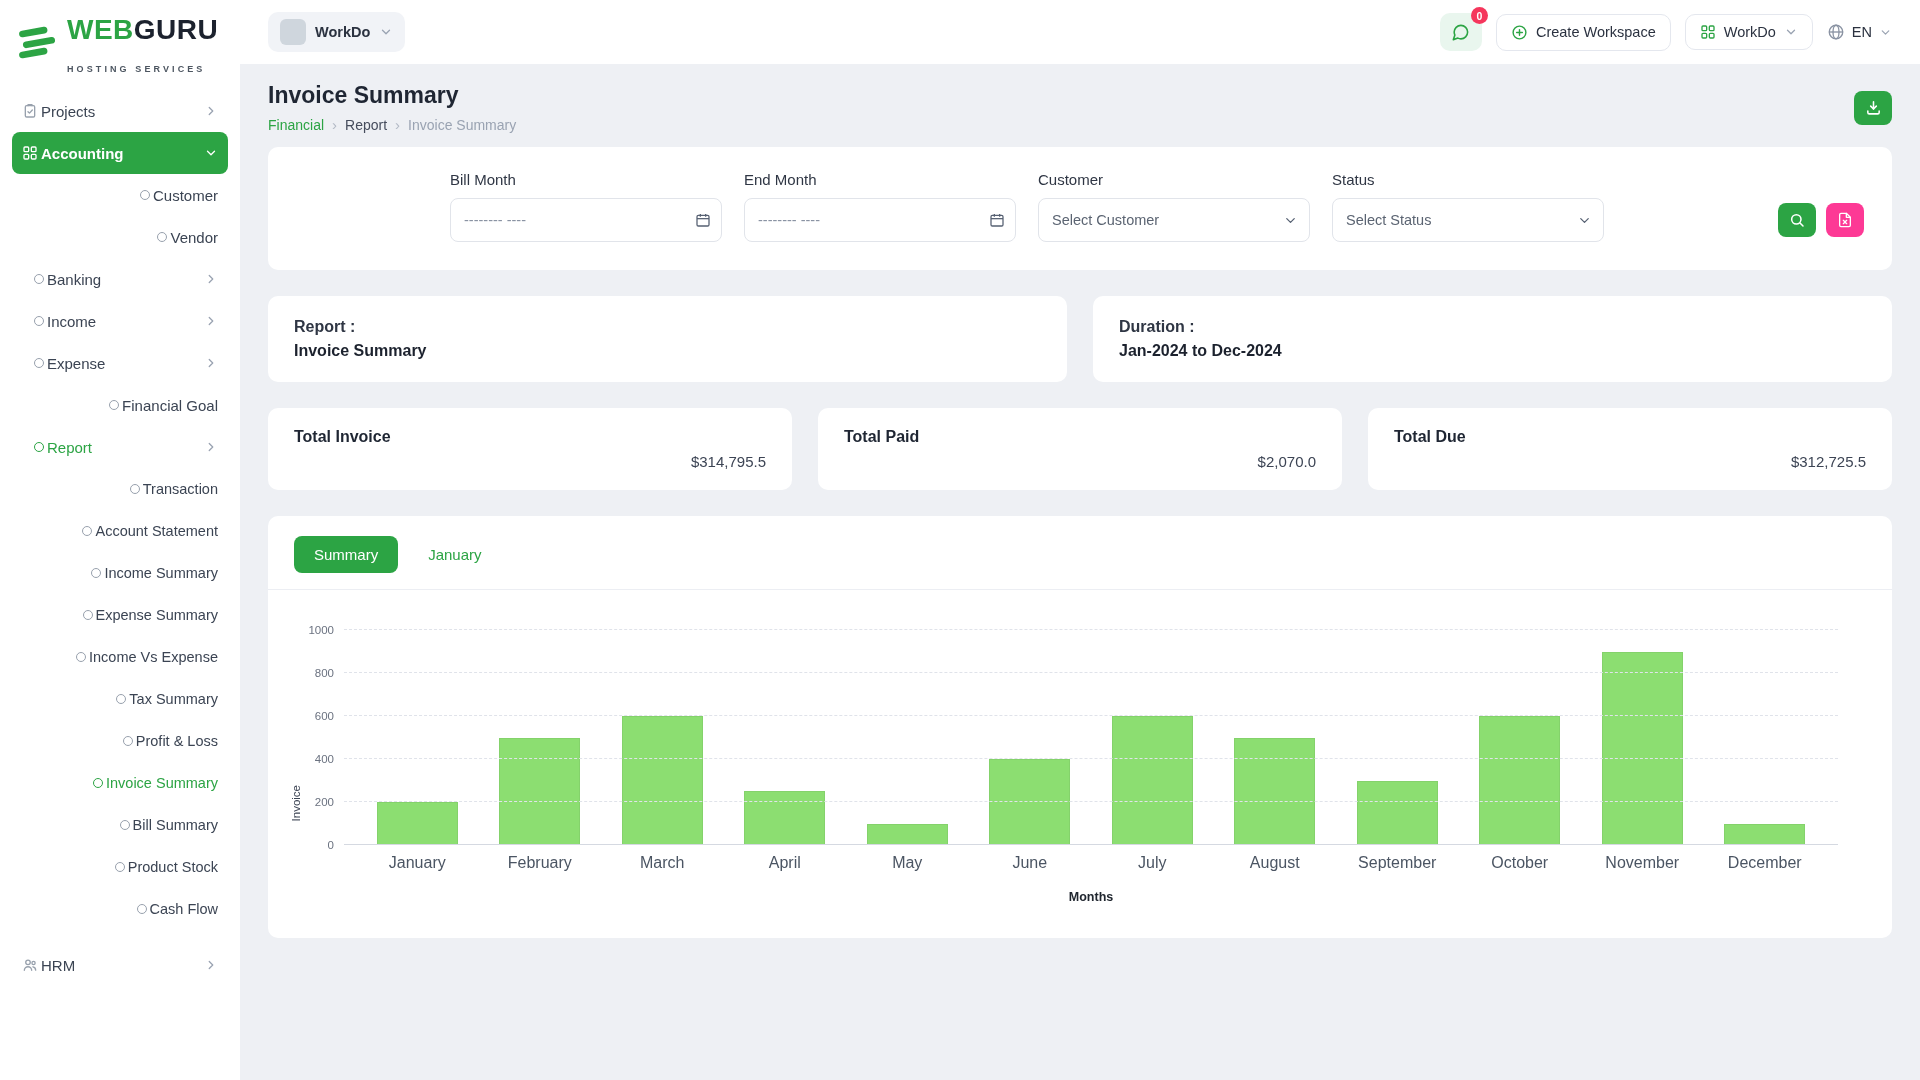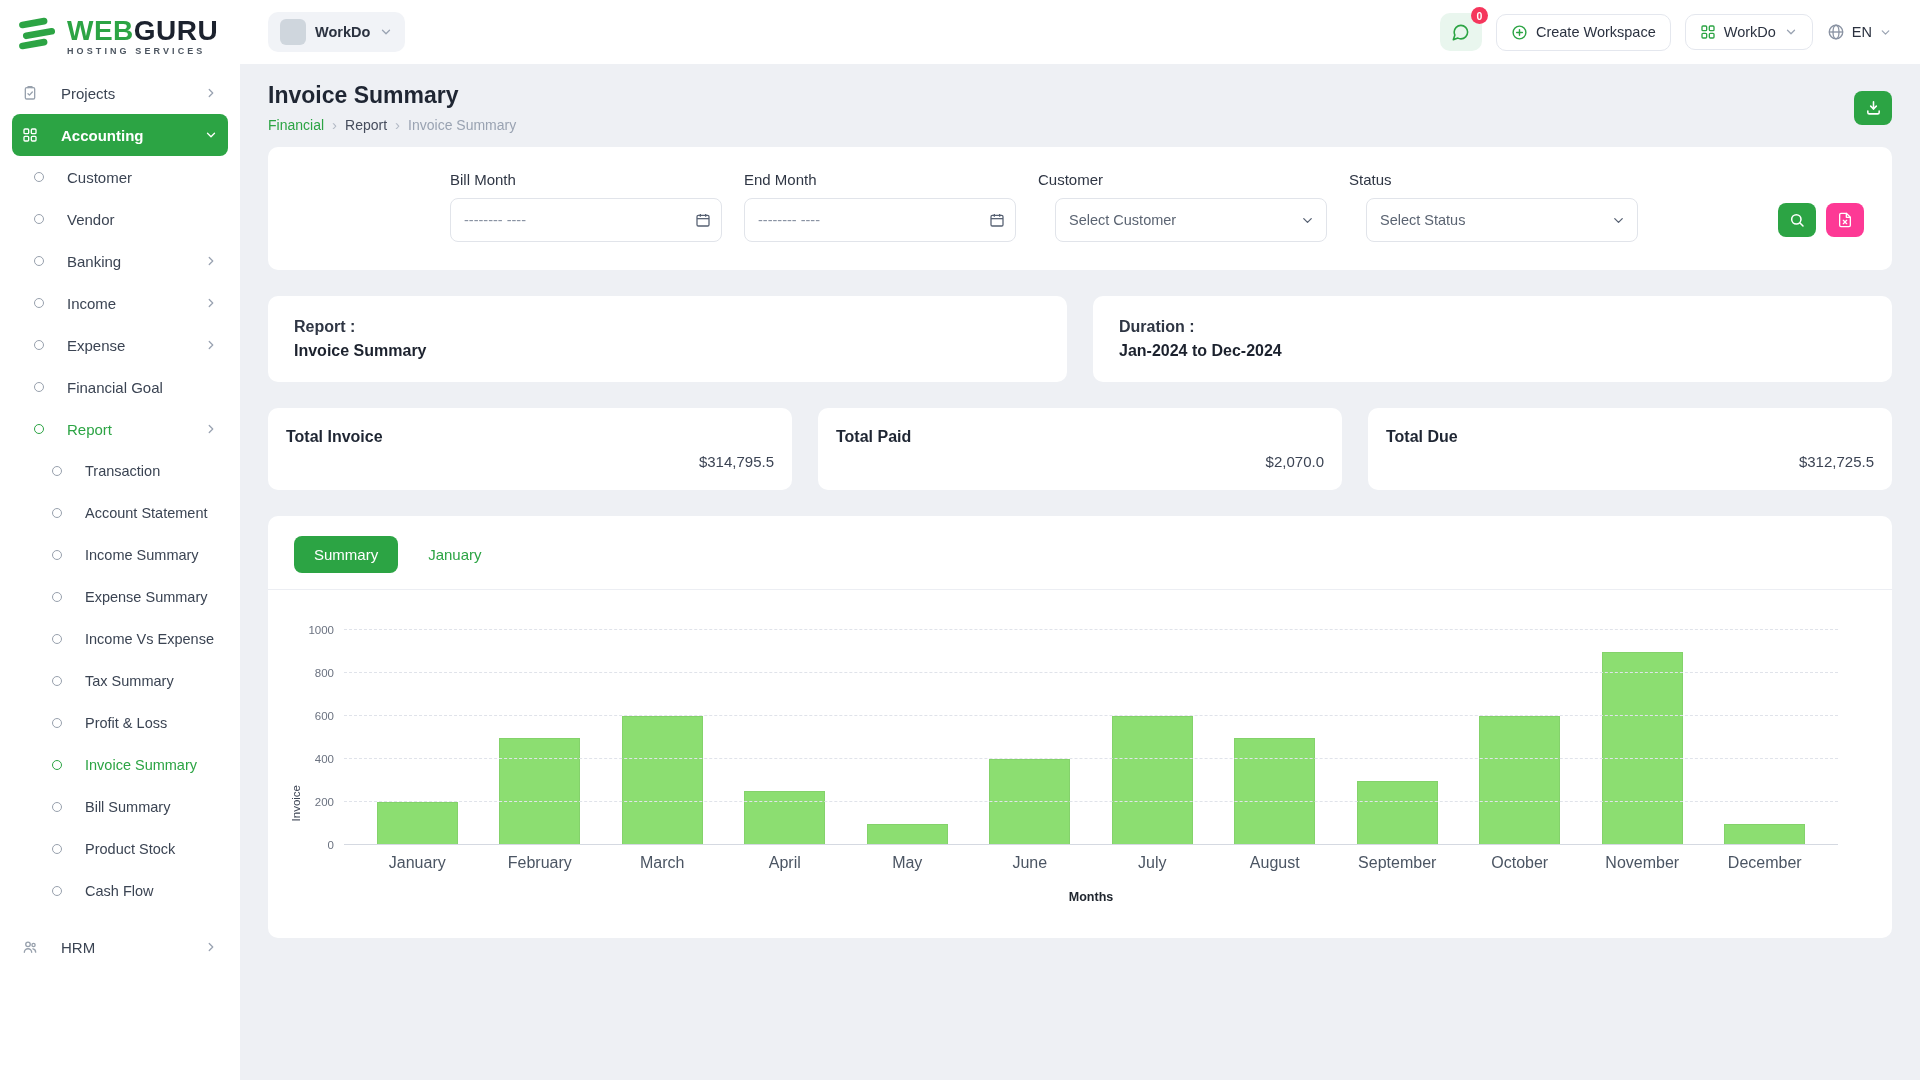--- a/index.html
+++ b/index.html
@@ -6,24 +6,24 @@
   html,body { width:1920px; height:1080px; overflow:hidden;
     font-family:"Liberation Sans","DejaVu Sans",sans-serif;
     background:#eef0f4; color:#333a49; }
   .app { display:flex; height:100%; }
 
   
   .sidebar { width:240px; background:#fff; flex-shrink:0; display:flex; flex-direction:column; overflow:hidden; }
   .logo { display:flex; align-items:center; gap:9px; padding:16px 16px 12px; cursor:pointer; }
   .logo-text1 { font-size:28px; font-weight:800; letter-spacing:.5px; line-height:1; }
   .logo-web { color:#2ca444; } .logo-guru { color:#1c222e; }
-  .logo-text2 { font-size:9px; font-weight:600; letter-spacing:3.1px; color:#4c5560; margin-top:1px; }
+  .logo-text2 { font-size:9px; font-weight:600; letter-spacing:3.1px; color:#4c5560; margin-top:20px; }
   nav { flex:1; padding:4px 12px 10px; overflow:hidden; }
-  .nav-item { display:flex; align-items:center; gap:23px; height:42px; padding:0 10px;
-    border-radius:8px; font-size:15px; color:#3b4453; cursor:pointer; }
+  .nav-item { display:flex; align-items:center; gap:3px; height:42px; padding:0 10px;
+    border-radius:8px; font-size:15px; color:#3b4453; cursor:pointer;justify-content:flex-end; }
   .nav-item .chev { margin-left:auto; color:#9aa3b2; display:flex; }
   .nav-item.level1 { padding-left:22px; }
   .nav-item.level2 { padding-left:40px; font-size:14.5px; }
   .nav-item.active { background:#2ca444; color:#fff; font-weight:600; }
   .nav-item.active .chev { color:#fff; }
   .nav-item.highlight { color:#2ca444; }
   .nav-icon { display:flex; align-items:center; color:#98a1ad; }
   .nav-item.active .nav-icon { color:#fff; }
   .nav-item.highlight .nav-icon { color:#2ca444; }
   .ring { width:10px; height:10px; border:1.6px solid currentColor; border-radius:50%; }
@@ -67,31 +67,31 @@
   .field { display:flex; flex-direction:column; }
   .field label { font-size:15px; color:#2f3644; margin-bottom:10px; }
   .input-wrap { position:relative; width:272px; }
   .input-wrap input { width:100%; height:44px; border:1px solid #e1e4ea; border-radius:8px;
     padding:0 38px 0 13px; font-size:14.5px; color:#5b6472; background:#fff; outline:none;
     font-family:inherit; }
   .input-wrap input::placeholder { color:#8a93a3; }
   .input-icon { position:absolute; right:11px; top:50%; transform:translateY(-50%); color:#566072; display:flex; }
   .select { position:relative; width:272px; height:44px; border:1px solid #e1e4ea; border-radius:8px;
     display:flex; align-items:center; padding:0 34px 0 13px; font-size:14.5px; color:#5b6472;
-    cursor:pointer; background:#fff;margin-left:17px; }
+    cursor:pointer; background:#fff; }
   .select .chev-abs { position:absolute; right:11px; color:#566072; display:flex; }
   .filter-actions { margin-left:auto; display:flex; gap:10px; padding-bottom:5px; }
 
   .two-col { display:flex; gap:26px; margin-top:26px; }
   .info-card { flex:1; padding:22px 26px; }
   .info-label { font-size:16px; font-weight:600; color:#2f3644; }
   .info-value { font-size:16px; font-weight:700; color:#1c222e; margin-top:6px; }
 
   .totals-row { display:flex; gap:26px; margin-top:26px; }
-  .total-card { flex:1; padding:20px 18px; }
+  .total-card { flex:1; padding:20px 26px; }
   .total-label { font-size:16px; font-weight:700; color:#1f2633; }
   .total-value { font-size:15px; font-weight:500; color:#3c4454; margin-top:7px;text-align:right; }
 
   .chart-card { margin-top:26px; padding-bottom:34px; }
   .tabs { display:flex; align-items:center; gap:10px; padding:20px 26px 16px; border-bottom:1px solid #eceef3; }
   .tab { border:none; background:transparent; font-family:inherit; font-size:15px; padding:10px 20px;
     border-radius:8px; cursor:pointer; color:#2ca444; }
   .tab.active { background:#2ca444; color:#fff; }
 
   .chart-wrap { display:flex; padding:40px 54px 0 22px; }

